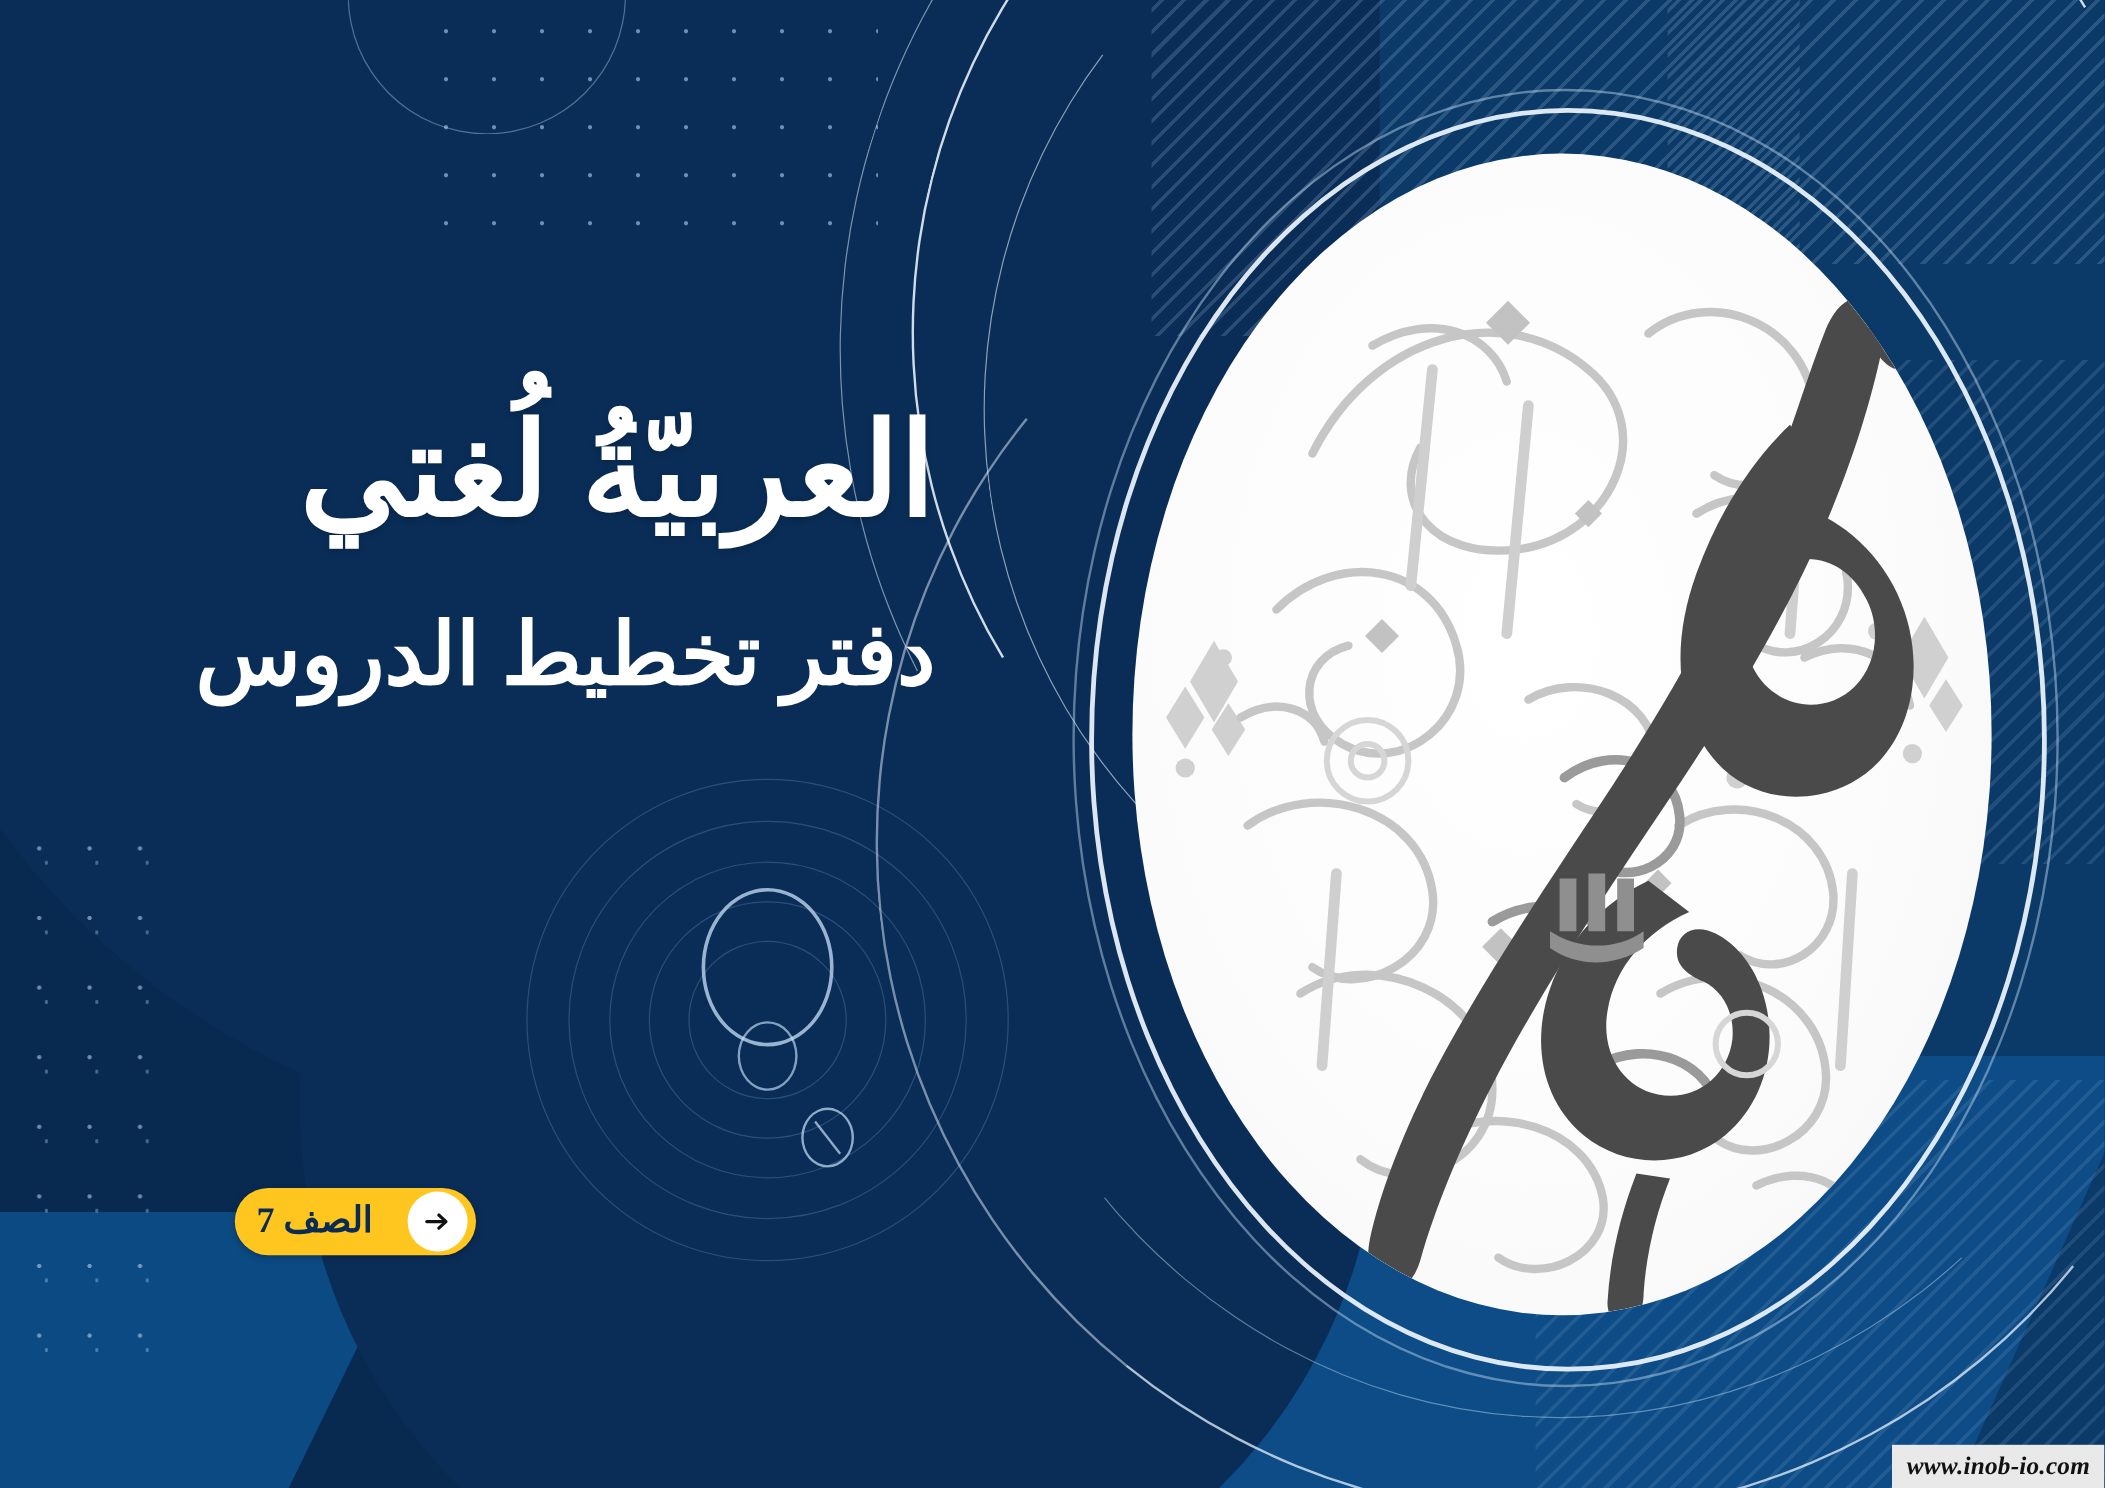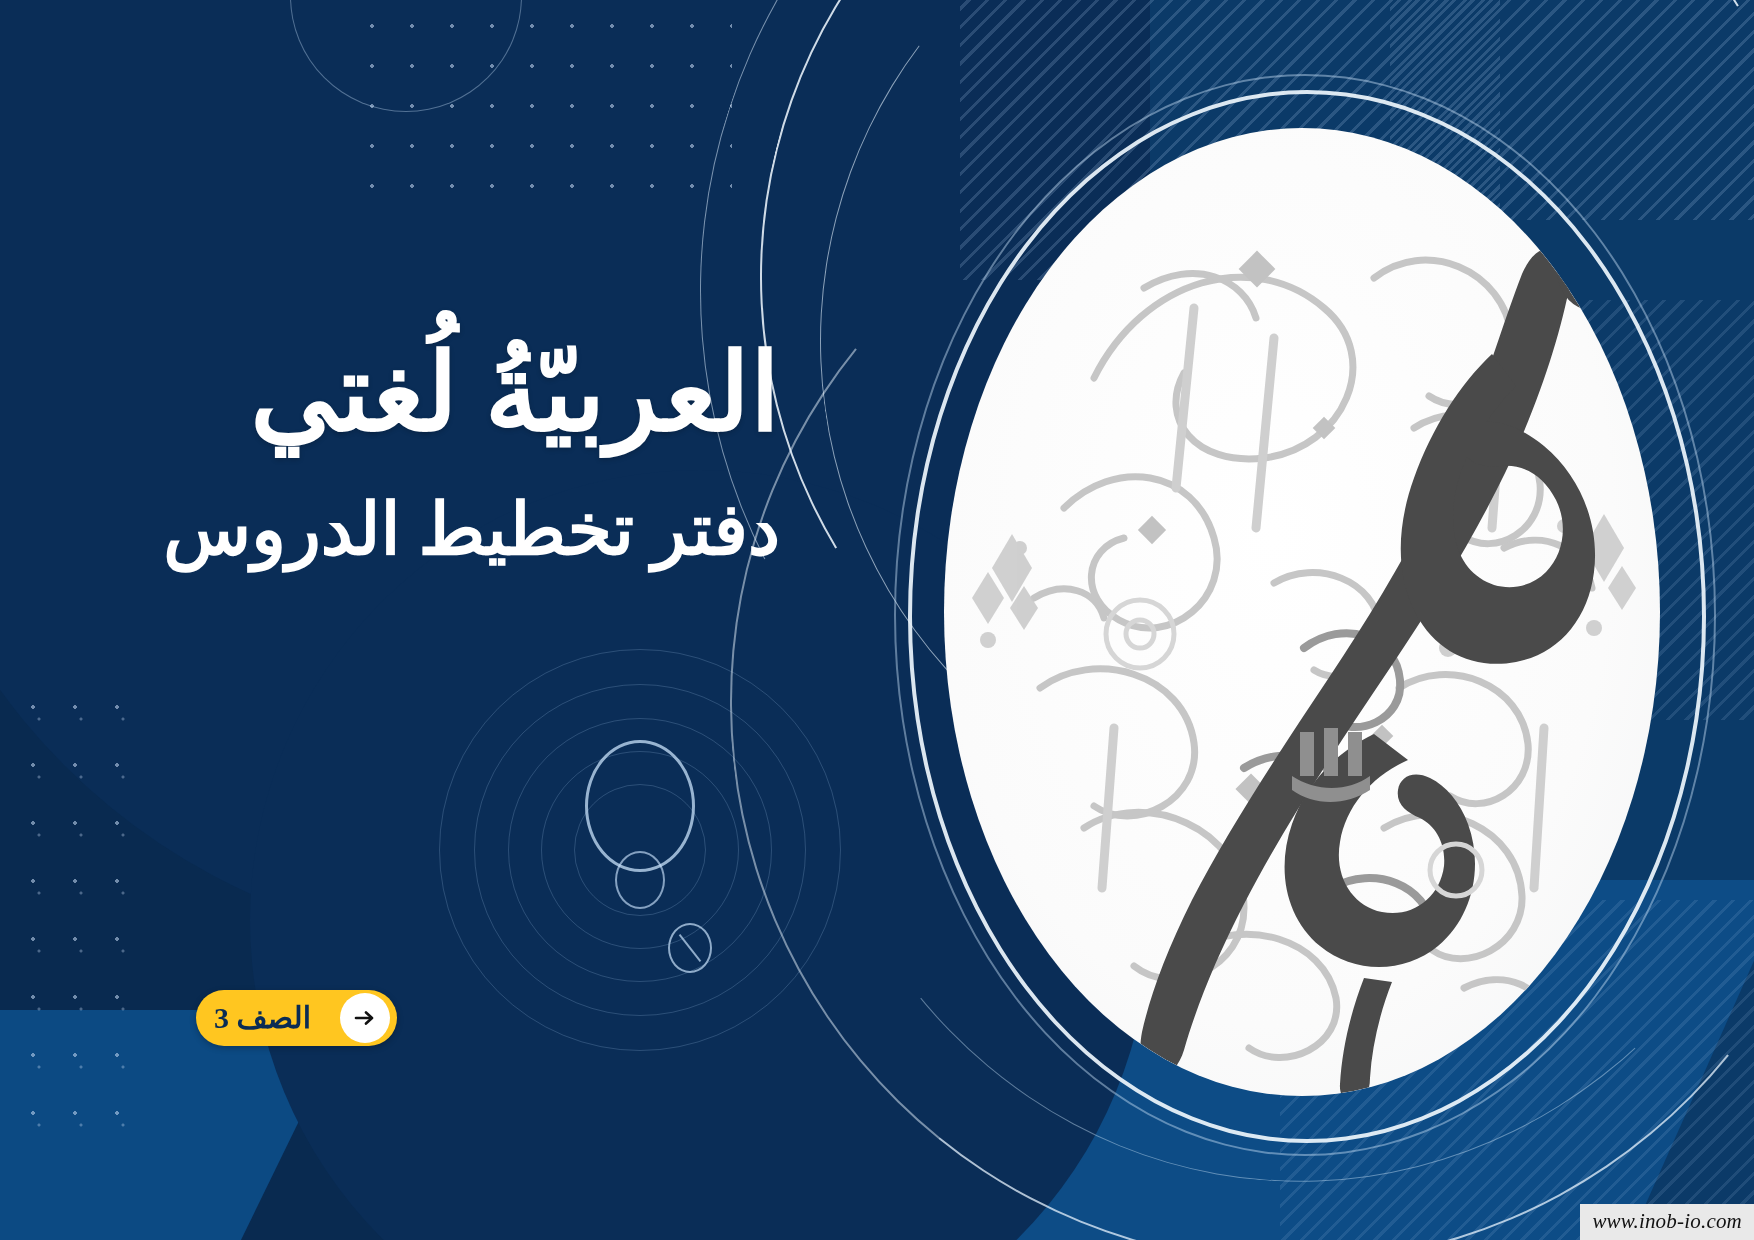--- a/index.html
+++ b/index.html
@@ -222,21 +222,21 @@
     letter-spacing:0px;
     margin:0;
     text-shadow:0 2px 5px rgba(0,0,0,.18);
     direction:rtl;
   }
   .subtitle{
     color:#ffffff;
     font-size:72px;
     line-height:1.25;
     font-weight:600;
-    margin:28px 0 0 0;
+    margin:44px 0 0 0;
     direction:rtl;
   }
 
   
   .badge{
     position:absolute;
     left:196px;top:990px;
     height:56px;
     display:flex;
     align-items:center;
@@ -267,21 +267,21 @@
   .badge-knob svg{display:block;}
 
   
   .watermark{
     position:absolute;
     right:0;bottom:0;
     background:#e9e9e9;
     color:#111111;
     font-family:"Liberation Serif","DejaVu Serif",serif;
     font-style:italic;
-    font-weight:400;
+    font-weight:700;
     font-size:21px;
     letter-spacing:.2px;
     padding:5px 12px 6px 12px;
     z-index:60;
     direction:ltr;
   }
 </style>
 </head>
 <body>
 
@@ -462,21 +462,21 @@
       </div>
     </div>
   </div>
 
   <div class="text-block">
     <h1 class="title">العربيّةُ لُغتي</h1>
     <p class="subtitle">دفتر تخطيط الدروس</p>
   </div>
 
   <div class="badge">
-    <span class="badge-label">الصف 3</span>
+    <span class="badge-label">الصف 7</span>
     <span class="badge-knob">
       <svg width="26" height="26" viewBox="0 0 26 26" aria-hidden="true">
         <path d="M4 13 H19" stroke="#111111" stroke-width="2.6" stroke-linecap="round" fill="none"></path>
         <path d="M14 7.5 L20 13 L14 18.5" stroke="#111111" stroke-width="2.6" stroke-linecap="round" stroke-linejoin="round" fill="none"></path>
       </svg>
     </span>
   </div>
 
   <div class="watermark">www.inob-io.com</div>
 

